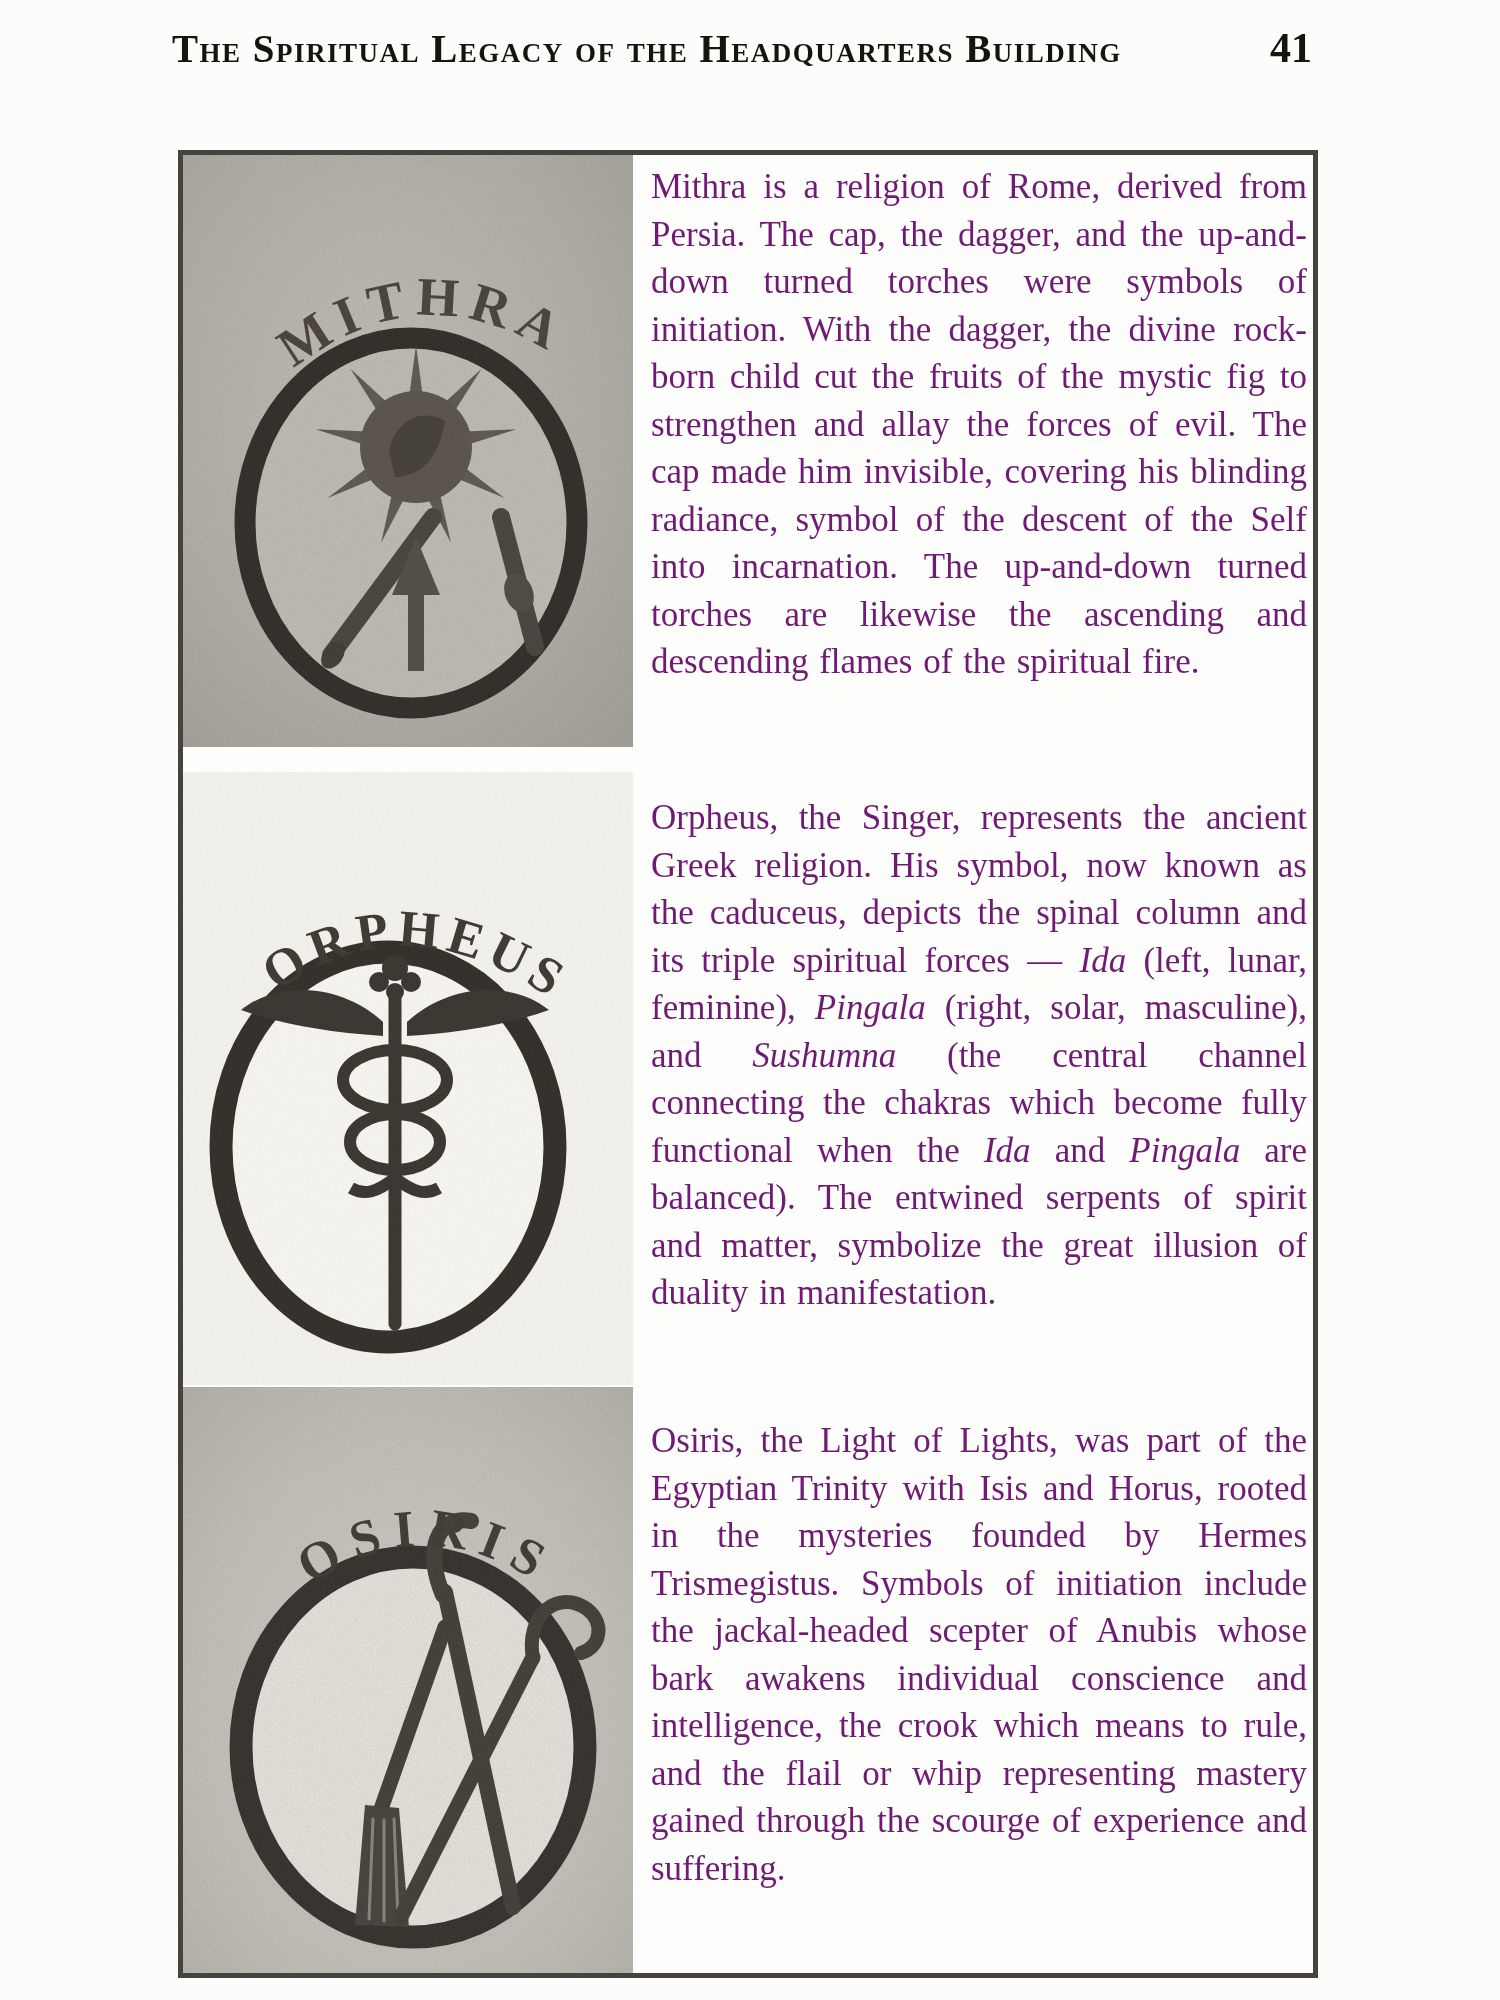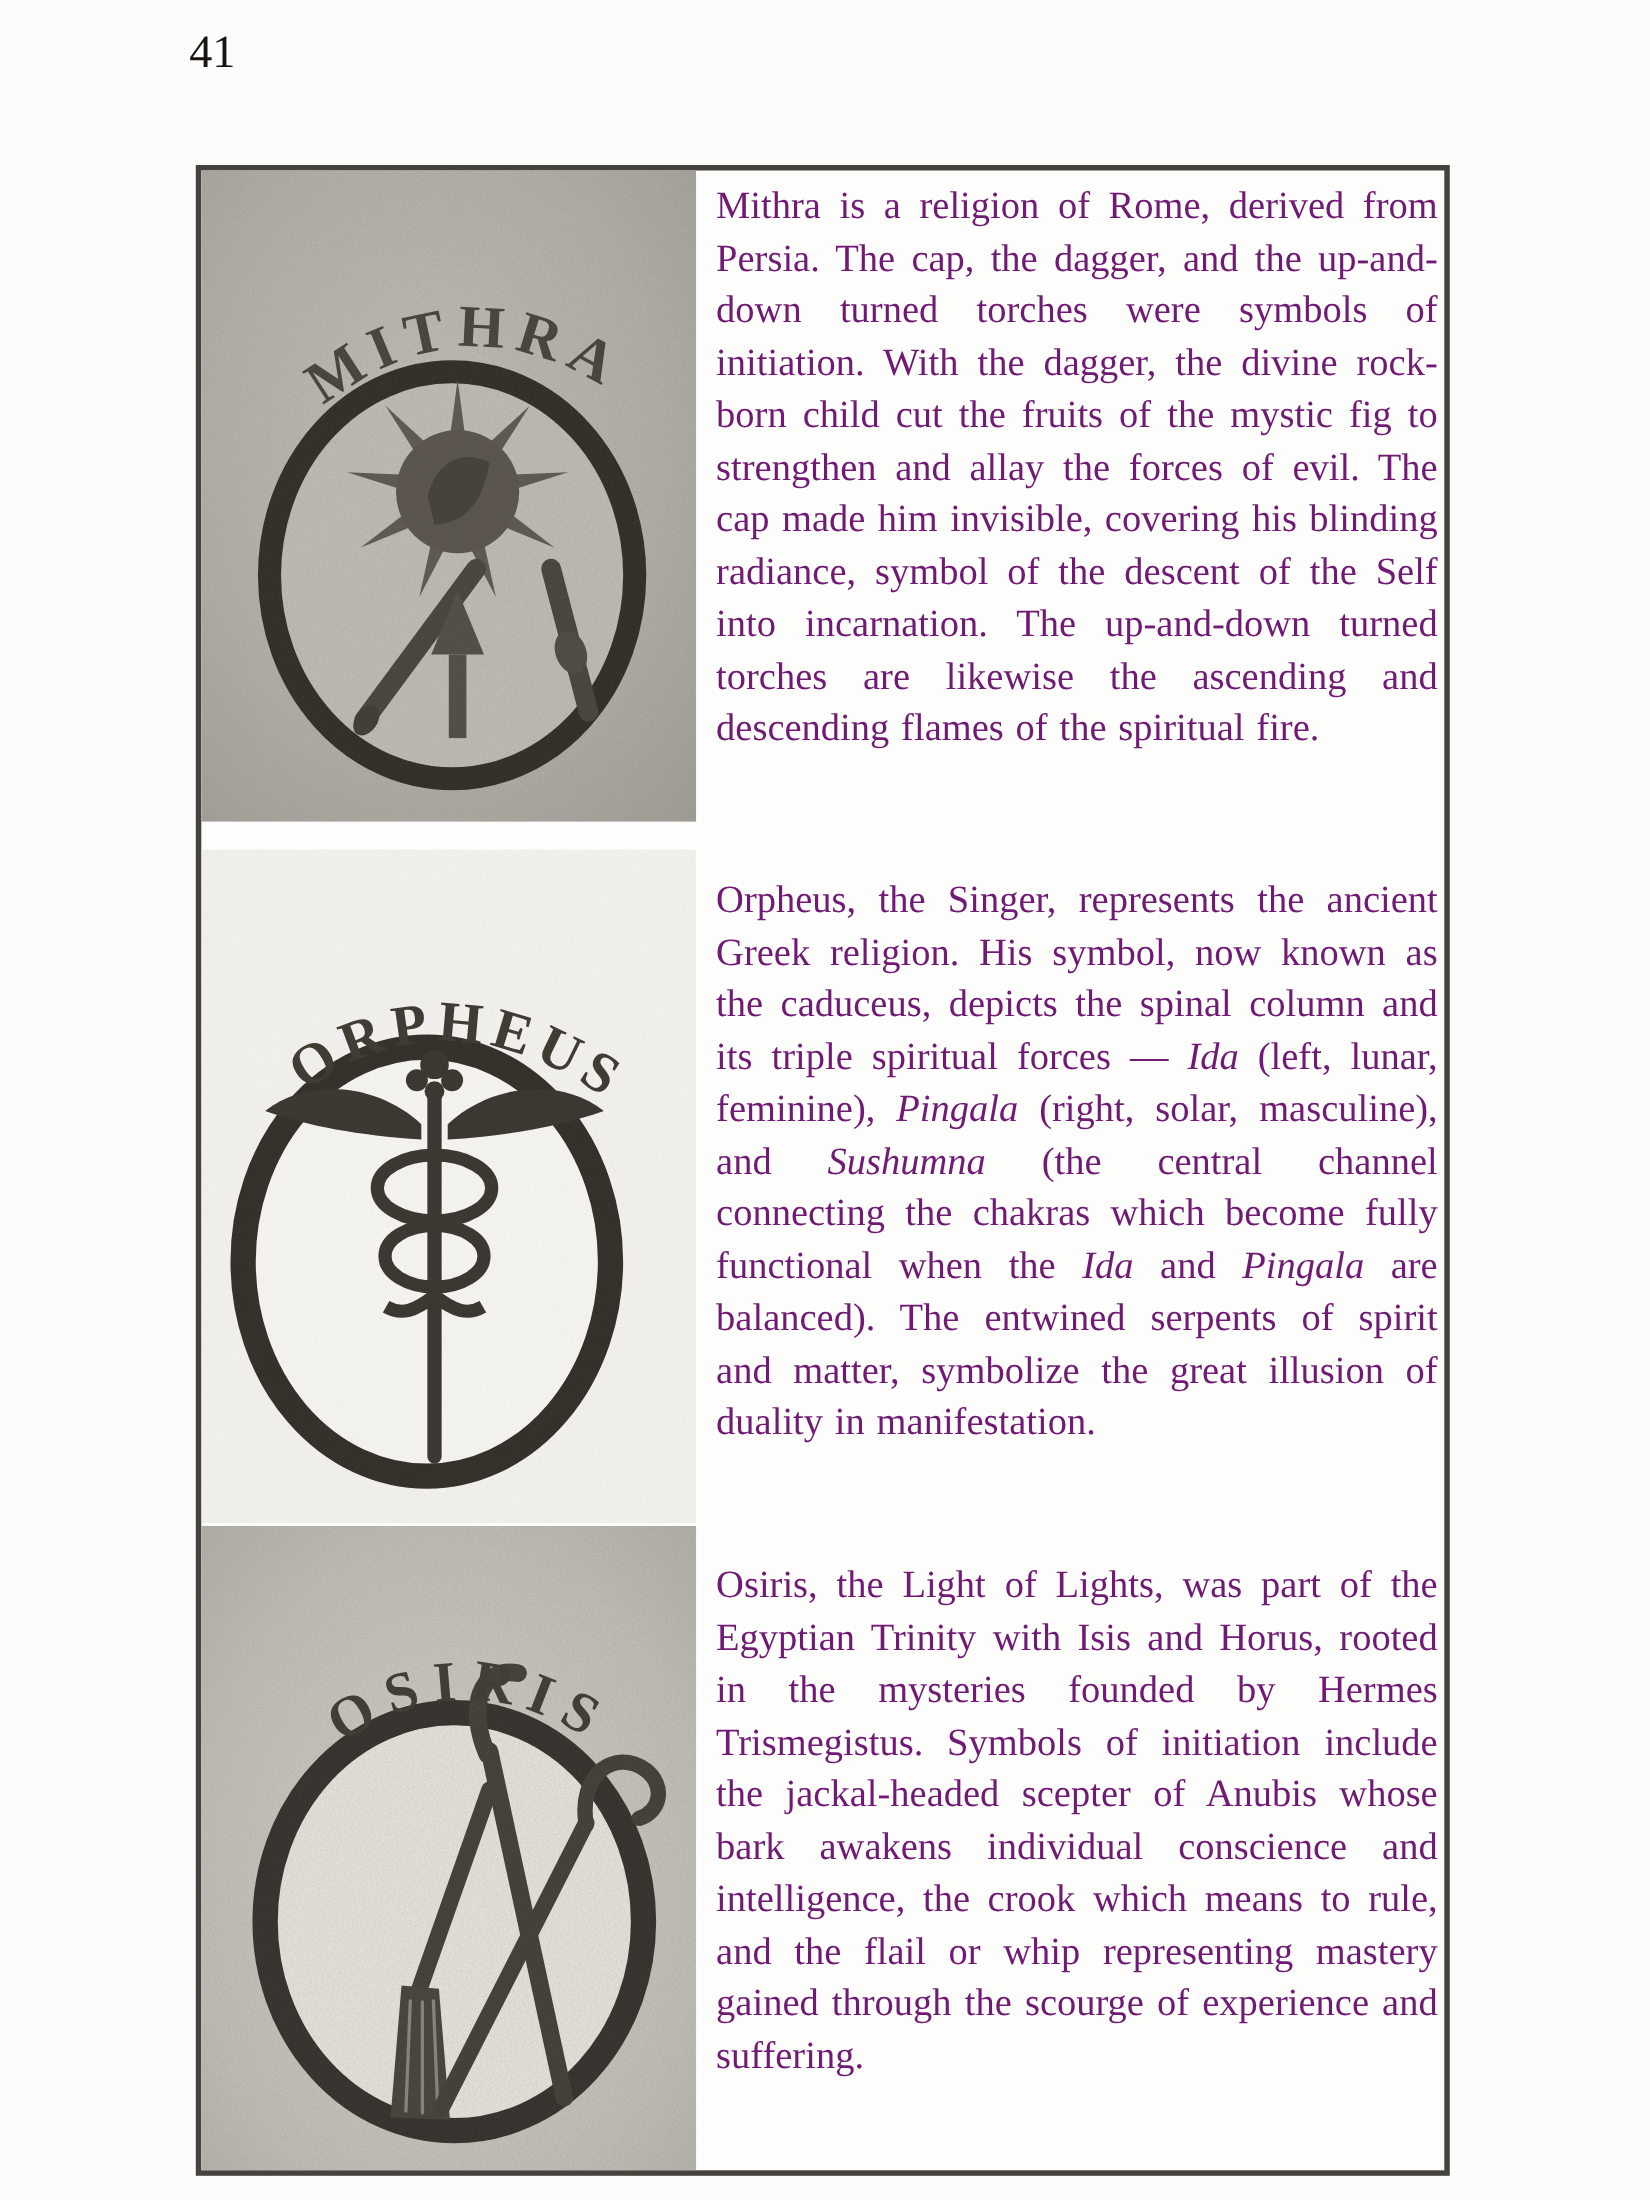--- a/index.html
+++ b/index.html
@@ -10,21 +10,21 @@
   }
   .running-header{
     position:absolute;left:172px;top:24px;width:1140px;
     display:flex;justify-content:space-between;align-items:baseline;
   }
   .running-header .title{
     font-variant:small-caps;font-weight:bold;font-size:39px;
     letter-spacing:1.5px;color:#17130e;white-space:nowrap;
   }
   .running-header .pagenum{
-    font-weight:normal;font-size:42px;color:#17130e;
+    font-weight:bold;font-size:42px;color:#17130e;
   }
   .content-frame{
     position:absolute;left:178px;top:150px;width:1130px;height:1818px;
     border:5px solid #46423d;background:#fdfdfb;
   }
   .photo{position:absolute;left:0;width:450px;overflow:hidden;}
   #photo-mithra{top:0;height:592px;}
   #photo-orpheus{top:617px;height:613px;}
   #photo-osiris{top:1232px;height:586px;}
   .photo svg{display:block;width:100%;height:100%;}
@@ -36,20 +36,21 @@
   }
   #para-mithra{top:8px;}
   #para-orpheus{top:639px;}
   #para-osiris{top:1262px;}
   .para i{font-style:italic;}
 </style>
 </head>
 <body>
 
 <header class="running-header">
+  <span class="title">The Spiritual Legacy of the Headquarters Building</span>
   <span class="pagenum">41</span>
 </header>
 
 <div class="content-frame">
 
   <figure class="photo" id="photo-mithra" style="margin:0;">
     <svg viewBox="0 0 450 592">
       <defs>
         <radialGradient id="bg1" cx="0.45" cy="0.42" r="0.8">
           <stop offset="0" stop-color="#c7c4bc"></stop>

